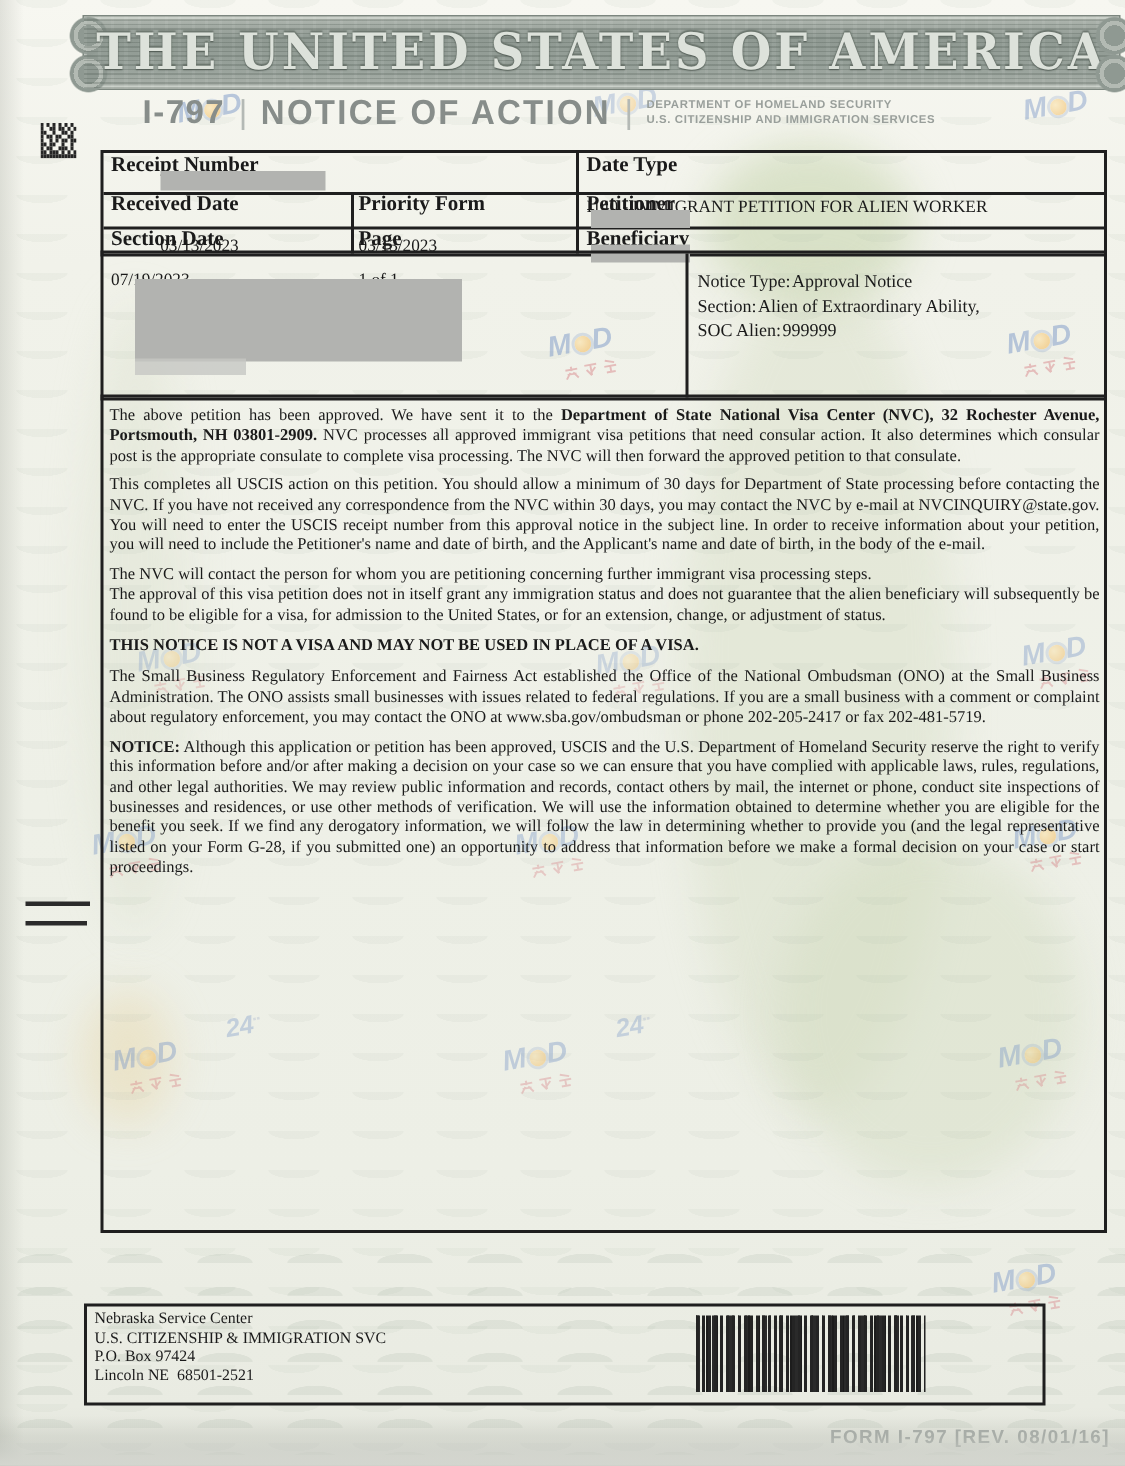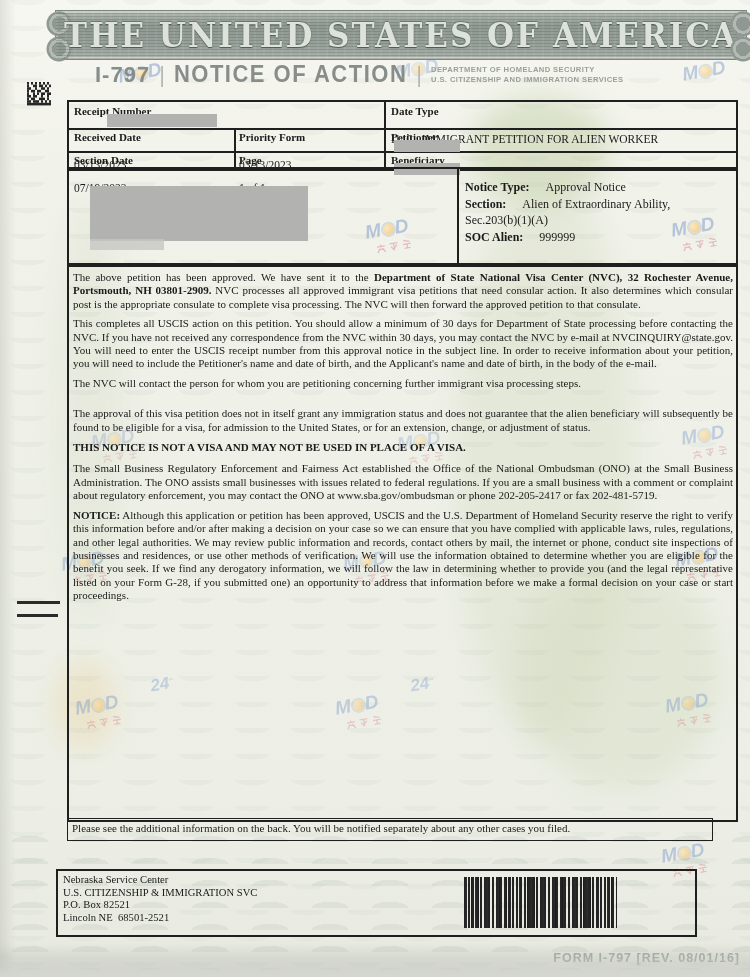--- a/index.html
+++ b/index.html
@@ -35,34 +35,34 @@
   .hdr-form{font-weight:700;font-size:22px;letter-spacing:1px;}
   .hdr-sep{font-size:22px;color:#b4b9b5;margin:0 9px;font-weight:400;}
   .hdr-title{font-weight:700;font-size:22px;letter-spacing:1.5px;transform:scaleY(1.05);}
   .hdr-dept{font-size:7.6px;font-weight:700;color:#999f9b;letter-spacing:.4px;line-height:9.5px;padding-top:3px;}
 
   .dmx{position:absolute;left:27px;top:82px;}
 
   
   .bx{position:absolute;border:2px solid #1f1f1f;background:transparent;}
   .ln{position:absolute;background:#1f1f1f;}
-  .lbl{font-weight:700;font-size:11px;}
+  .lbl{font-weight:700;font-size:14px;}
   .val{font-size:11.5px;}
   .cell{position:absolute;line-height:11.5px;}
   .cell .val{display:block;margin-top:16px;}
   .redact{position:absolute;background:#b2b3b0;}
   .redact.soft{background:#c6c7c3;opacity:.8;}
 
   .nb{position:absolute;font-size:12px;line-height:16.5px;}
-  .nb .b{font-weight:700;margin-right:16px;}
+  .nb .b{font-weight:400;margin-right:1px;}
 
   
   #body-paragraphs{position:absolute;left:73px;top:271px;width:660px;font-size:11px;line-height:13.4px;text-align:justify;}
   #body-paragraphs p{margin:0 0 6px;}
-  #body-paragraphs p.tight{margin-bottom:17px;}
+  #body-paragraphs p.tight{margin-bottom:0;}
   #body-paragraphs p.center{text-align:left;font-weight:700;margin:7px 0 8px;}
   #body-paragraphs .b{font-weight:700;}
 
   .rowA{font-size:11px;padding:2px 4px;line-height:14px;}
   .boxB{border-width:2.4px !important;font-weight:700;font-size:11px;line-height:12.8px;padding:2px 4px;}
   .addr-line{position:absolute;left:5px;font-size:10.6px;line-height:12px;white-space:pre;}
   .contact-line{position:absolute;left:5px;bottom:2px;font-weight:700;font-size:11px;}
   .barcode{position:absolute;left:406px;top:6px;width:153px;height:51px;
     background:repeating-linear-gradient(90deg,#242424 0 2px,transparent 2px 4px),
                repeating-linear-gradient(90deg,#1c1c1c 0 1px,transparent 1px 7px),
@@ -433,21 +433,21 @@
     <div class="cell" style="left:5px;top:2px;">
       <span class="lbl">Receipt Number</span>
     </div>
     <div class="redact" style="left:38px;top:12px;width:110px;height:13px;"></div>
 
     <div class="cell" style="left:322px;top:2px;">
       <span class="lbl">Date Type</span>
       <span class="val">I140 - IMMIGRANT PETITION FOR ALIEN WORKER</span>
     </div>
 
-    <div class="cell" style="left:5px;top:28px;">
+    <div class="cell" style="left:5px;top:28px;text-align:right;">
       <span class="lbl">Received Date</span>
       <span class="val">03/13/2023</span>
     </div>
     <div class="cell" style="left:170px;top:28px;">
       <span class="lbl">Priority Form</span>
       <span class="val">03/13/2023</span>
     </div>
     <div class="cell" style="left:322px;top:28px;">
       <span class="lbl">Petitioner</span>
     </div>
@@ -467,44 +467,40 @@
     <div class="redact" style="left:325px;top:61px;width:66px;height:12px;"></div>
   </div>
 
   <div class="bx" style="left:67px;top:167px;width:667px;height:96px;">
     <div class="ln" style="left:388px;top:0;width:1.5px;height:100%;"></div>
     <div class="redact" style="left:21px;top:17px;width:218px;height:55px;"></div>
     <div class="redact soft" style="left:21px;top:70px;width:74px;height:11px;"></div>
     <div class="nb" style="left:396px;top:10px;">
       <div><span class="b">Notice Type:</span><span>Approval Notice</span></div>
       <div><span class="b">Section:</span><span>Alien of Extraordinary Ability,</span></div>
-      <div><span>Sec.203(b)(1)(A)</span></div>
       <div><span class="b">SOC Alien:</span><span>999999</span></div>
     </div>
   </div>
 
   <div class="bx" style="left:67px;top:263px;width:667px;height:555px;"></div>
   <div id="body-paragraphs">
       <p><span>The above petition has been approved. We have sent it to the </span><span class="b">Department of State National Visa Center (NVC), 32 Rochester Avenue, Portsmouth, NH 03801-2909.</span><span> NVC processes all approved immigrant visa petitions that need consular action. It also determines which consular post is the appropriate consulate to complete visa processing. The NVC will then forward the approved petition to that consulate.</span></p>
       <p><span>This completes all USCIS action on this petition. You should allow a minimum of 30 days for Department of State processing before contacting the NVC. If you have not received any correspondence from the NVC within 30 days, you may contact the NVC by e-mail at NVCINQUIRY@state.gov. You will need to enter the USCIS receipt number from this approval notice in the subject line. In order to receive information about your petition, you will need to include the Petitioner's name and date of birth, and the Applicant's name and date of birth, in the body of the e-mail.</span></p>
       <p class="tight"><span>The NVC will contact the person for whom you are petitioning concerning further immigrant visa processing steps.</span></p>
       <p><span>The approval of this visa petition does not in itself grant any immigration status and does not guarantee that the alien beneficiary will subsequently be found to be eligible for a visa, for admission to the United States, or for an extension, change, or adjustment of status.</span></p>
       <p class="center"><span class="b">THIS NOTICE IS NOT A VISA AND MAY NOT BE USED IN PLACE OF A VISA.</span></p>
       <p><span>The Small Business Regulatory Enforcement and Fairness Act established the Office of the National Ombudsman (ONO) at the Small Business Administration. The ONO assists small businesses with issues related to federal regulations. If you are a small business with a comment or complaint about regulatory enforcement, you may contact the ONO at www.sba.gov/ombudsman or phone 202-205-2417 or fax 202-481-5719.</span></p>
       <p><span class="b">NOTICE:</span><span> Although this application or petition has been approved, USCIS and the U.S. Department of Homeland Security reserve the right to verify this information before and/or after making a decision on your case so we can ensure that you have complied with applicable laws, rules, regulations, and other legal authorities. We may review public information and records, contact others by mail, the internet or phone, conduct site inspections of businesses and residences, or use other methods of verification. We will use the information obtained to determine whether you are eligible for the benefit you seek. If we find any derogatory information, we will follow the law in determining whether to provide you (and the legal representative listed on your Form G-28, if you submitted one) an opportunity to address that information before we make a formal decision on your case or start proceedings.</span></p>
     </div>
 
-  <div class="bx rowA" style="left:67px;top:818px;width:636px;height:17px;border-width:1.4px;">
-    <span>Please see the additional information on the back. You will be notified separately about any other cases you filed.</span>
-  </div>
   <div class="bx" style="left:56px;top:869px;width:637px;height:64px;">
     <div id="addr-lines">
         <div class="addr-line" style="top: 3px;">Nebraska Service Center</div>
         <div class="addr-line" style="top: 15.5px;">U.S. CITIZENSHIP &amp; IMMIGRATION SVC</div>
-        <div class="addr-line" style="top: 28px;">P.O. Box 82521</div>
+        <div class="addr-line" style="top: 28px;">P.O. Box 97424</div>
         <div class="addr-line" style="top: 40.5px;">Lincoln NE  68501-2521</div>
       </div>
     <div class="barcode"></div>
   </div>
 
   <div class="form-id">FORM I-797 [REV. 08/01/16]</div>
 
   <div class="dash" style="left:17px;top:601px;width:43px;"></div>
   <div class="dash" style="left:17px;top:614px;width:41px;"></div>
 

